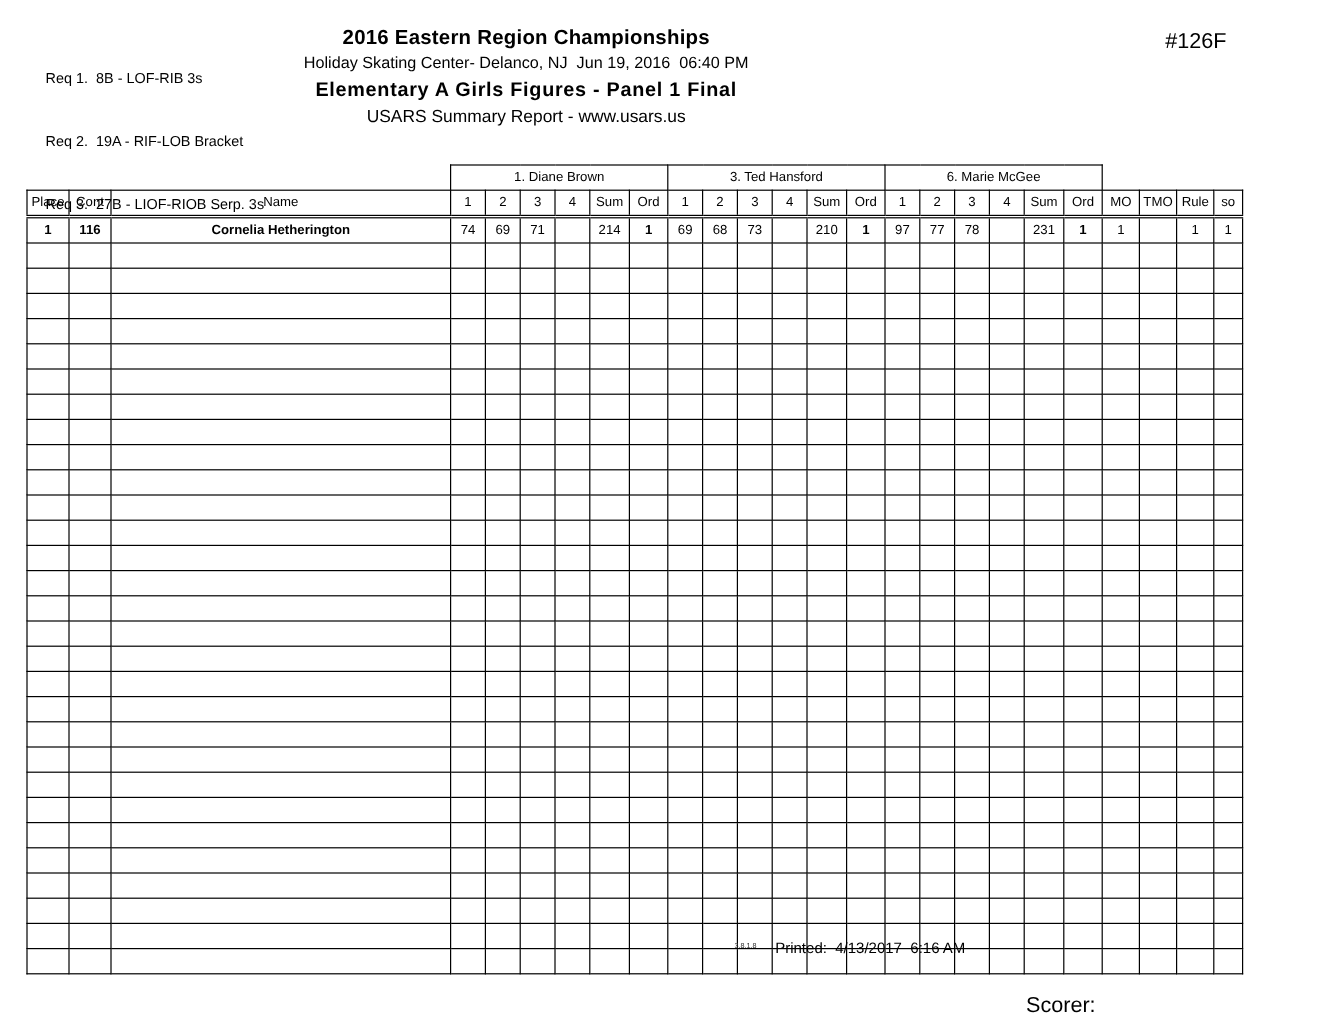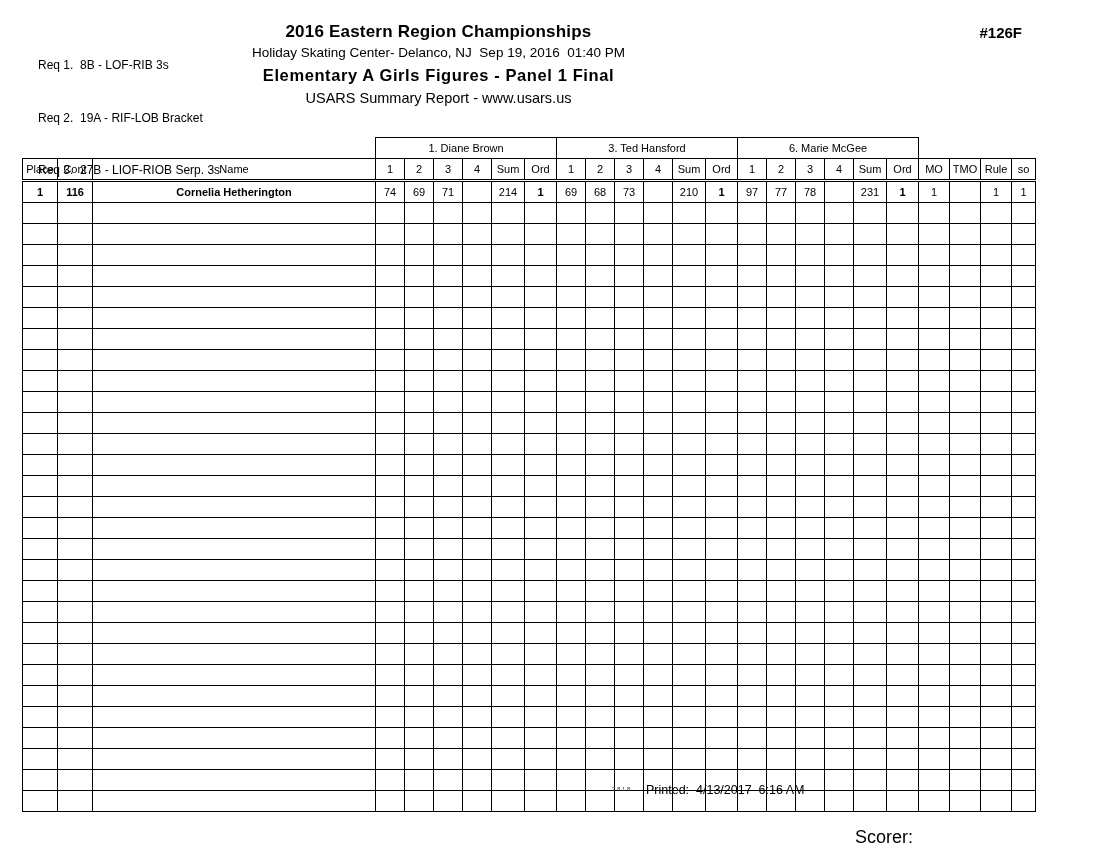--- a/index.html
+++ b/index.html
@@ -8,21 +8,21 @@
     font-family:"Liberation Sans", sans-serif; color:#000; overflow:hidden;
   }
 
   
   .reqs { position:absolute; left:38px; top:22px; font-size:12px; line-height:17.5px; white-space:pre; }
   .center-head { position:absolute; left:0; top:22px; width:877px; text-align:center; }
   .title  { font-size:17px; font-weight:bold; line-height:19px; letter-spacing:0.2px; }
   .venue  { font-size:13.5px; line-height:16px; margin-top:4px; white-space:pre; }
   .event  { font-size:16.5px; font-weight:bold; line-height:19px; margin-top:5px; letter-spacing:0.6px; }
   .report { font-size:14.5px; line-height:17px; margin-top:5px; }
-  .evnum  { position:absolute; right:78px; top:24px; font-size:15px; font-weight:bold; }
+  .evnum  { position:absolute; right:78px; top:24px; font-size:18px; font-weight:normal; }
 
   
   table.score {
     position:absolute; left:22px; top:137px;
     border-collapse:collapse; table-layout:fixed;
   }
   table.score td {
     border:1px solid #000; font-size:11px; padding:0 2px; height:20px;
     text-align:center; vertical-align:middle; overflow:hidden; white-space:nowrap;
   }
@@ -46,21 +46,21 @@
 <div id="page">
 
   <div class="reqs">
     <div>Req 1.  8B - LOF-RIB 3s</div>
     <div>Req 2.  19A - RIF-LOB Bracket</div>
     <div>Req 3.  27B - LIOF-RIOB Serp. 3s</div>
   </div>
 
   <div class="center-head">
     <div class="title">2016 Eastern Region Championships</div>
-    <div class="venue">Holiday Skating Center- Delanco, NJ  Sep 19, 2016  01:40 PM</div>
+    <div class="venue">Holiday Skating Center- Delanco, NJ  Jun 19, 2016  06:40 PM</div>
     <div class="event">Elementary A Girls Figures - Panel 1 Final</div>
     <div class="report">USARS Summary Report - www.usars.us</div>
   </div>
 
   <div class="evnum">#126F</div>
 
   <table class="score">
     <colgroup id="cols">
         <col style="width: 35px;">
         <col style="width: 35px;">

